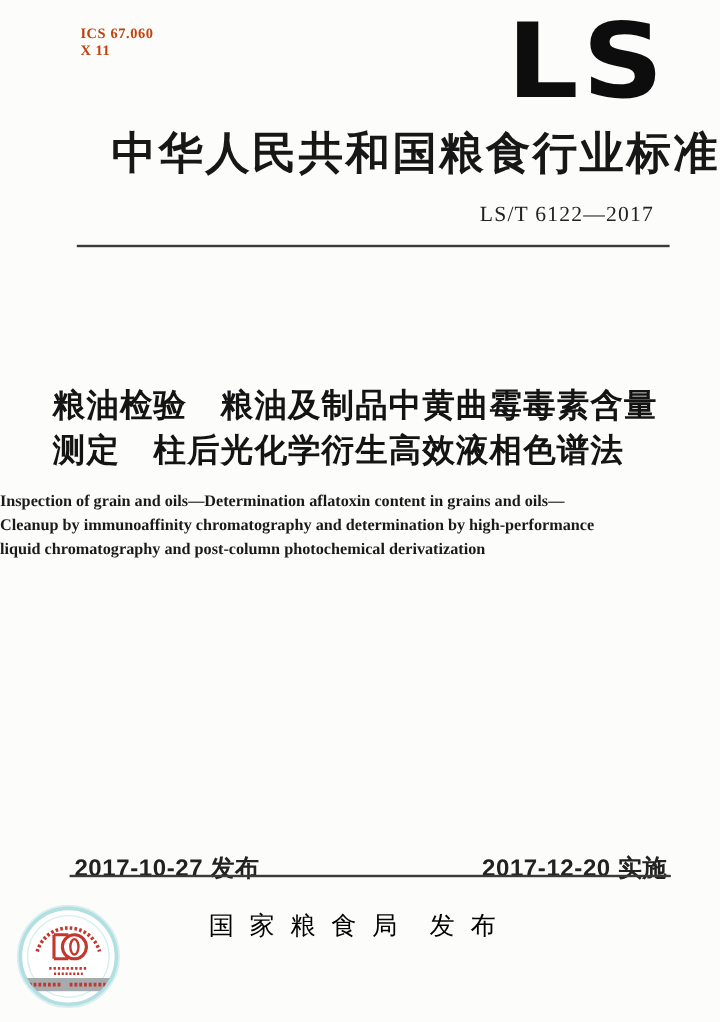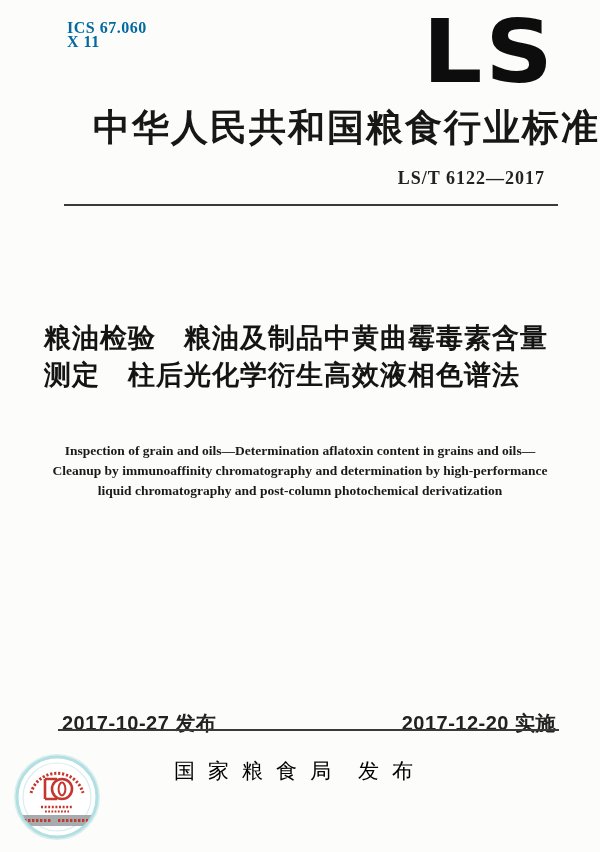--- a/index.html
+++ b/index.html
@@ -16,24 +16,24 @@
     overflow: hidden;
     color: #1c1c1c;
   }
   
   .ics-block {
     position: absolute;
     left: 67px;
     top: 21px;
     font-family: "Liberation Serif", "DejaVu Serif", serif;
     font-weight: bold;
-    font-size: 16px;
+    font-size: 12px;
     line-height: 14px;
     letter-spacing: 0.5px;
-    color: #0369a1;
+    color: #c2410c;
   }
   
   .logo {
     position: absolute;
     top: 12px;
     right: 44px;
     font-family: "DejaVu Sans", "Liberation Sans", sans-serif;
     font-weight: bold;
     font-size: 94px;
     line-height: 88px;
@@ -55,21 +55,21 @@
     letter-spacing: 2px;
     color: #171717;
     white-space: nowrap;
   }
   
   .std-no {
     position: absolute;
     top: 168px;
     right: 55px;
     font-family: "Liberation Serif", "DejaVu Serif", serif;
-    font-weight: bold;
+    font-weight: normal;
     font-size: 18px;
     letter-spacing: 1px;
     color: #222;
   }
   .rule {
     position: absolute;
     left: 64px;
     width: 494px;
     height: 2px;
     background: #3a3a3a;
@@ -89,28 +89,26 @@
     color: #141414;
     white-space: nowrap;
     padding-left: 44px;
   }
   
   .title-en {
     position: absolute;
     top: 408px;
     left: 0;
     width: 100%;
-    text-align: center;
     font-family: "Liberation Serif", "DejaVu Serif", serif;
     font-weight: bold;
     font-size: 13.5px;
     line-height: 20px;
     color: #1a1a1a;
     white-space: nowrap;
-    margin-top: 33px;
   }
   
   .date {
     position: absolute;
     top: 710px;
     font-weight: bold;
     font-size: 20px;
     letter-spacing: 0.5px;
     color: #222;
     white-space: nowrap;

